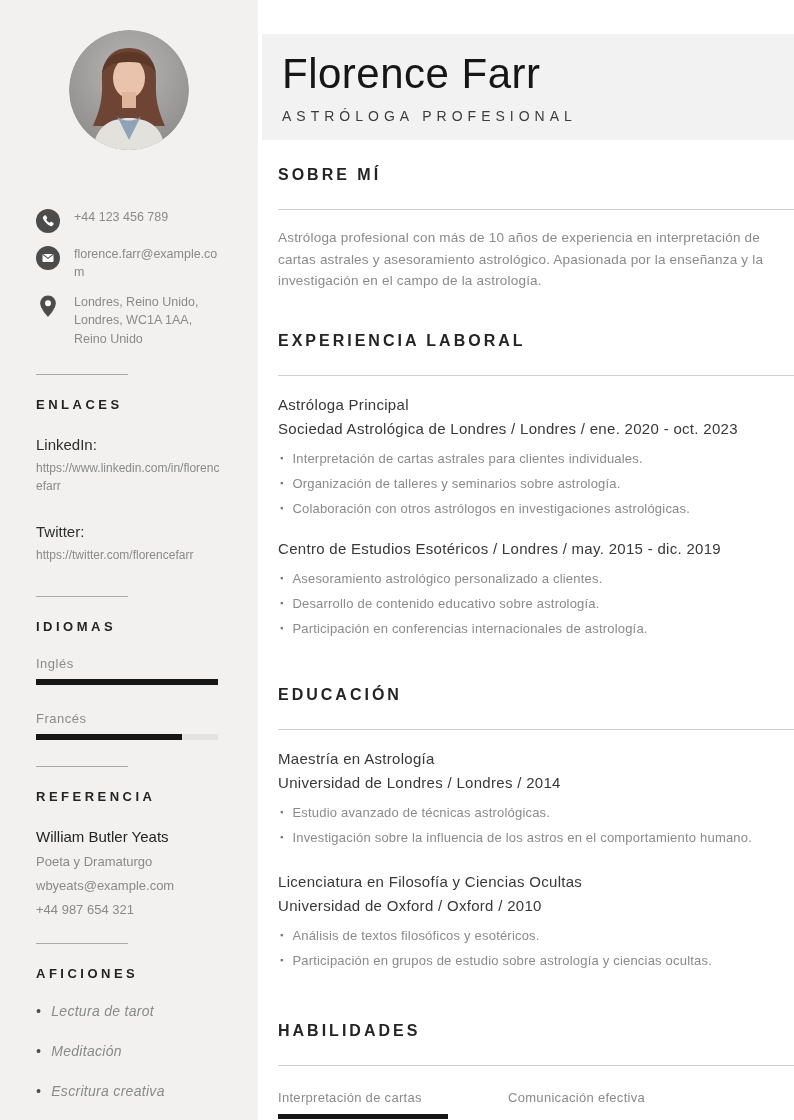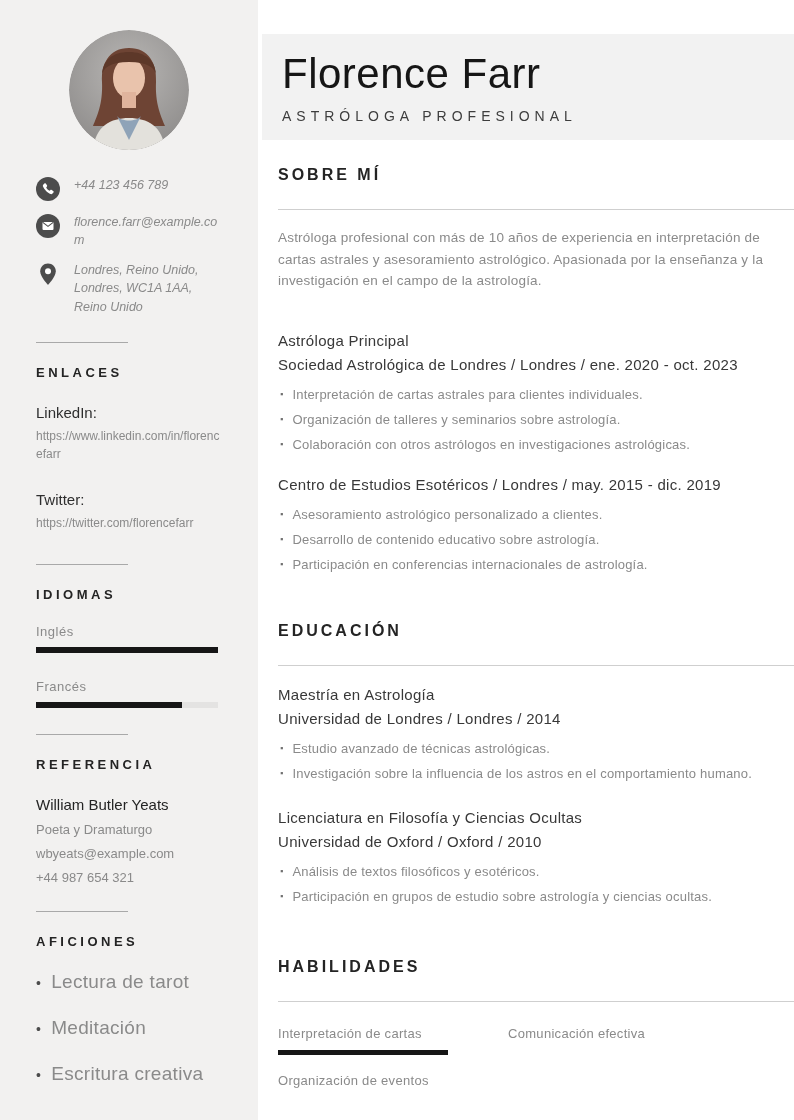--- a/index.html
+++ b/index.html
@@ -11,21 +11,21 @@
   .page { display:flex; width:794px; height:1120px; }
 
   
   .sidebar {
     width:258px; min-width:258px; height:100%;
     background:#f2f1f0; padding:30px 36px 0 36px;
   }
   .photo-wrap { width:120px; height:120px; margin:0 auto; border-radius:50%; overflow:hidden; }
   .photo-wrap svg { display:block; }
 
-  .contact { margin-top:26px;font-style:italic; }
+  .contact { margin-top:58px; }
   .contact-row { display:flex; align-items:flex-start; margin-bottom:12px; }
   .contact-icon { width:24px; height:24px; flex:0 0 24px; margin-right:14px; margin-top:1px; }
   .contact-text {
     font-size:12.5px; color:#8a8a8a; line-height:1.45;
     overflow-wrap:anywhere; word-break:break-word; max-width:158px;
   }
 
   .divider { width:92px; border-top:1px solid #a9a9a9; margin-top:26px; }
 
   .side-heading {
@@ -42,22 +42,22 @@
   .lang-item { margin-top:22px; }
   .lang-name { font-size:13px; color:#8a8a8a; letter-spacing:0.5px; }
   .lang-track { margin-top:8px; width:182px; height:6px; background:#e4e3e2; }
   .lang-fill { height:6px; background:#161616; }
 
   .ref-name { margin-top:24px; font-size:15px; font-weight:normal; color:#242424; }
   .ref-line { margin-top:9px; font-size:13px; color:#8a8a8a; }
 
   .hobby-list { margin-top:22px; }
   .hobby-item {
-    font-size:19px; color:#8a8a8a; margin-bottom:24px;
-    display:flex; align-items:baseline; letter-spacing:0.3px;
+    font-size:14px; color:#8a8a8a; margin-bottom:24px;
+    display:flex; align-items:baseline; letter-spacing:0.3px;font-style:italic;
   }
   .hobby-item::before { content:"•"; color:#4c4c4c; margin-right:10px; font-size:14px; }
 
   
   .main { flex:1; background:#ffffff; }
   .header-band {
     margin-top:34px; margin-left:4px; background:#f2f2f2;
     padding:16px 0 22px 20px; height:106px;
   }
   .name { font-size:42px; font-weight:normal; color:#161616; letter-spacing:0.5px; }
@@ -205,20 +205,23 @@
     </div>
 
     <section class="section sec-about">
       <div class="section-heading-wrap">
         <span class="section-heading">SOBRE MÍ</span>
       </div>
       <p class="about-text">Astróloga profesional con más de 10 años de experiencia en interpretación de cartas astrales y asesoramiento astrológico. Apasionada por la enseñanza y la investigación en el campo de la astrología.</p>
     </section>
 
     <section class="section sec-exp">
+      <div class="section-heading-wrap">
+        <span class="section-heading">EXPERIENCIA LABORAL</span>
+      </div>
 
       <div class="entry">
         <div class="entry-title">Astróloga Principal</div>
         <div class="entry-sub">Sociedad Astrológica de Londres / Londres / ene. 2020 - oct. 2023</div>
         <div class="entry-bullets">
           <div class="bullet">Interpretación de cartas astrales para clientes individuales.</div>
           <div class="bullet">Organización de talleres y seminarios sobre astrología.</div>
           <div class="bullet">Colaboración con otros astrólogos en investigaciones astrológicas.</div>
         </div>
       </div>

